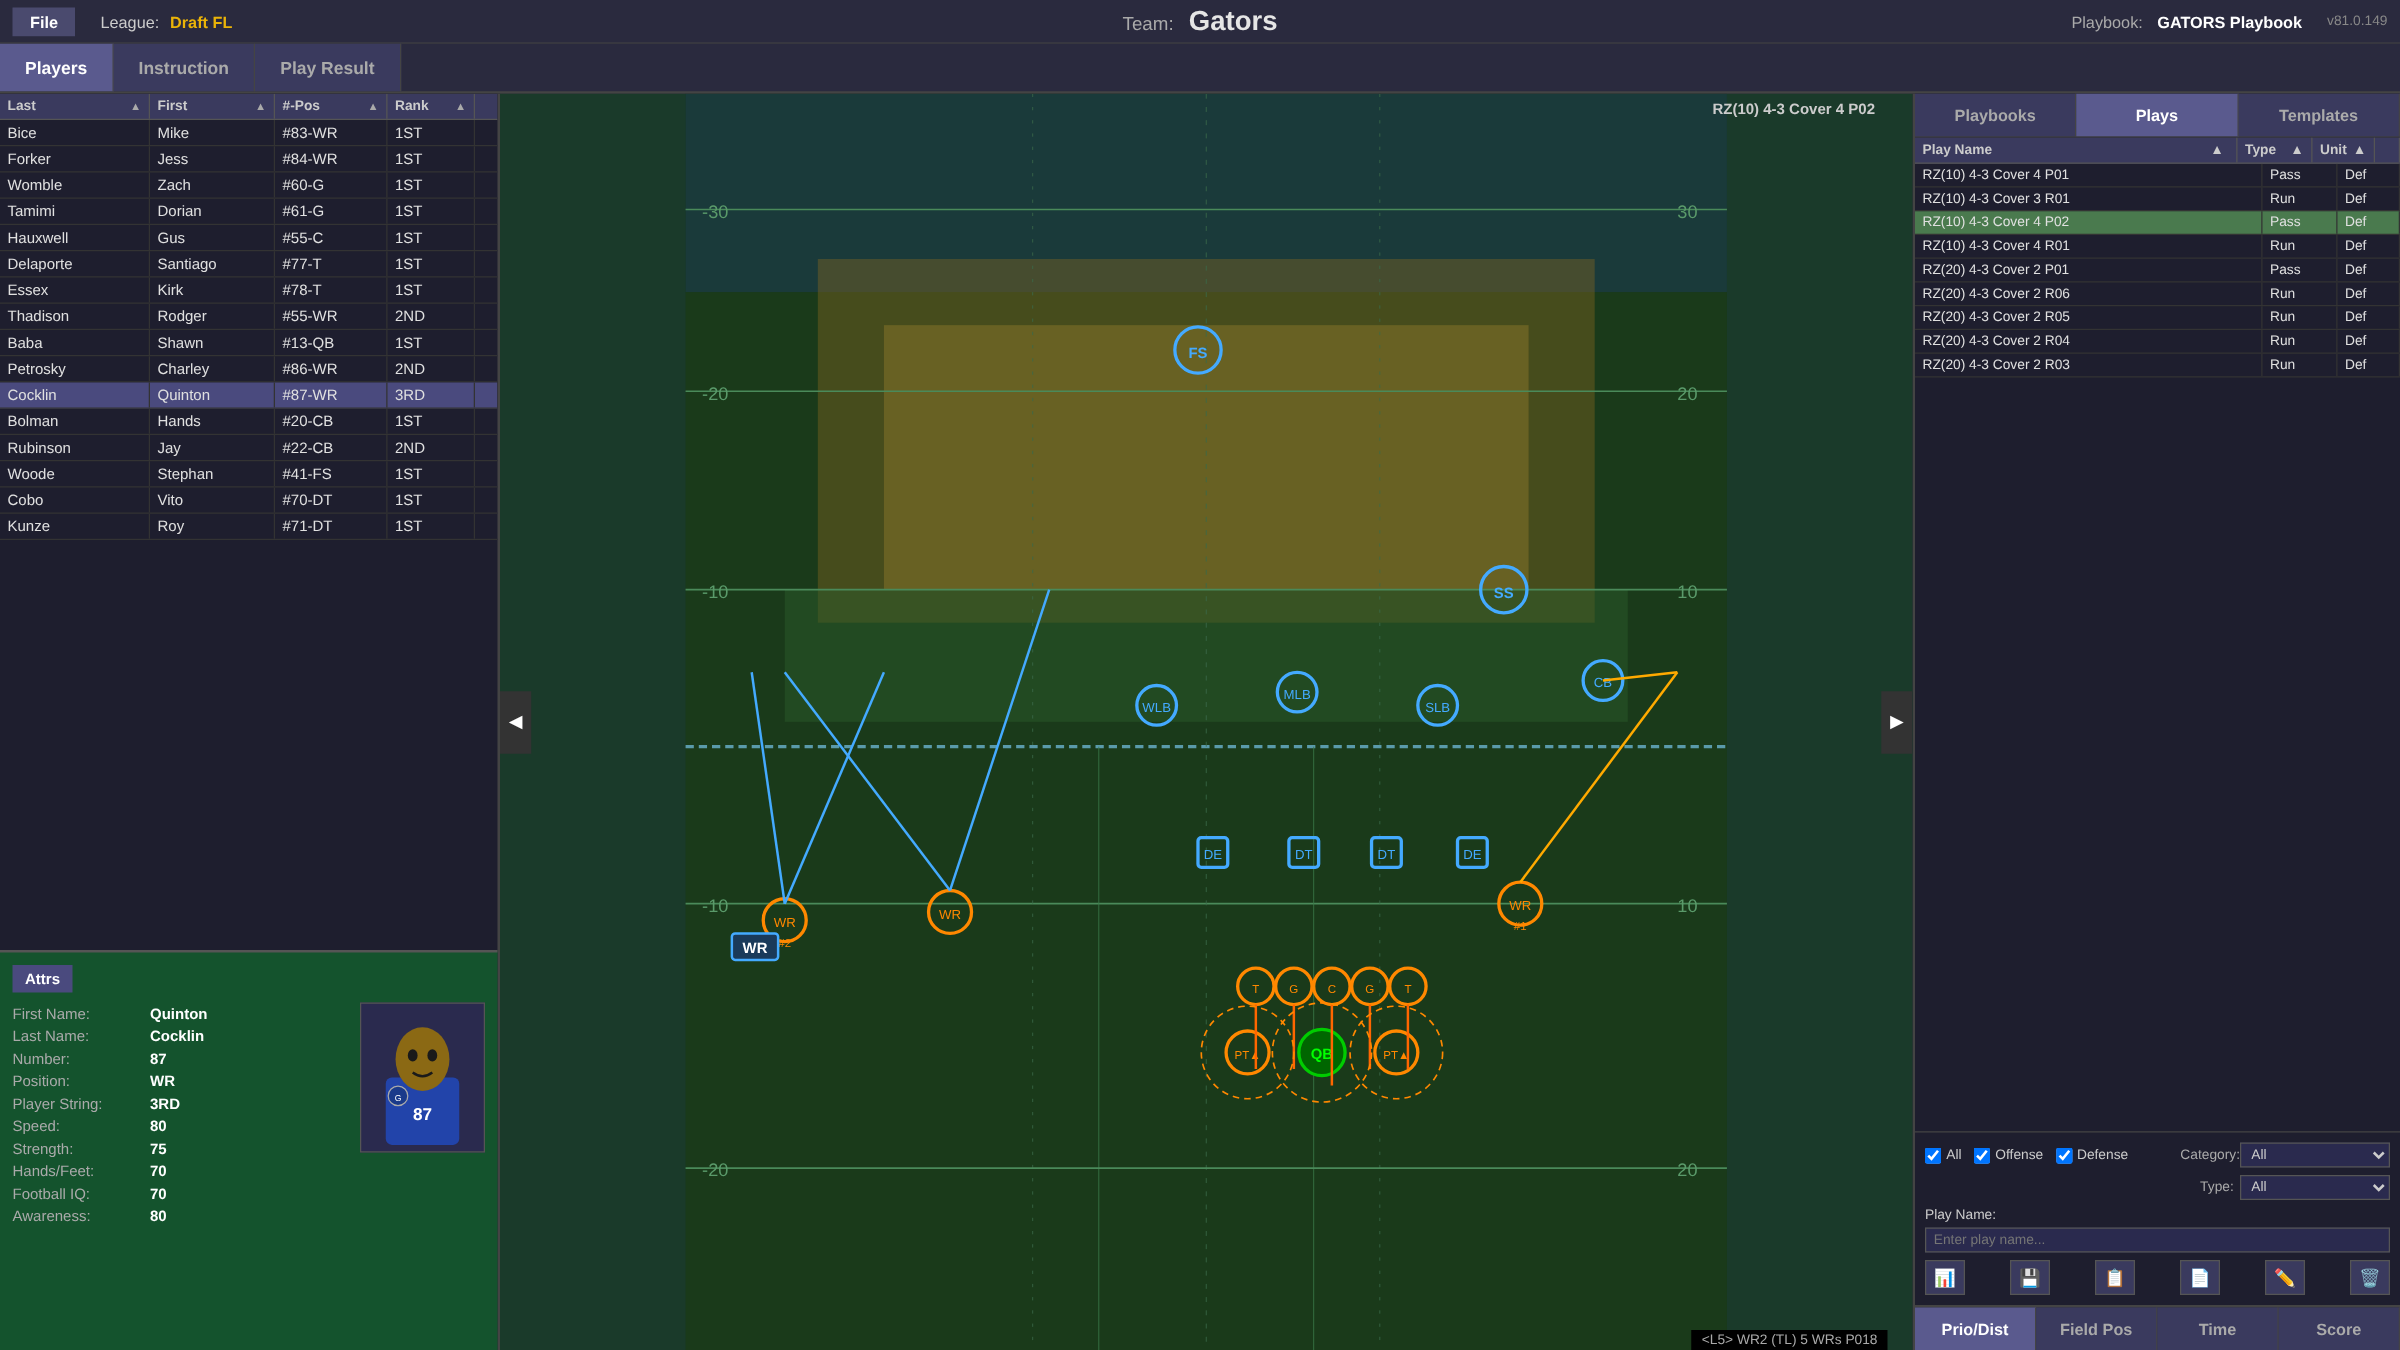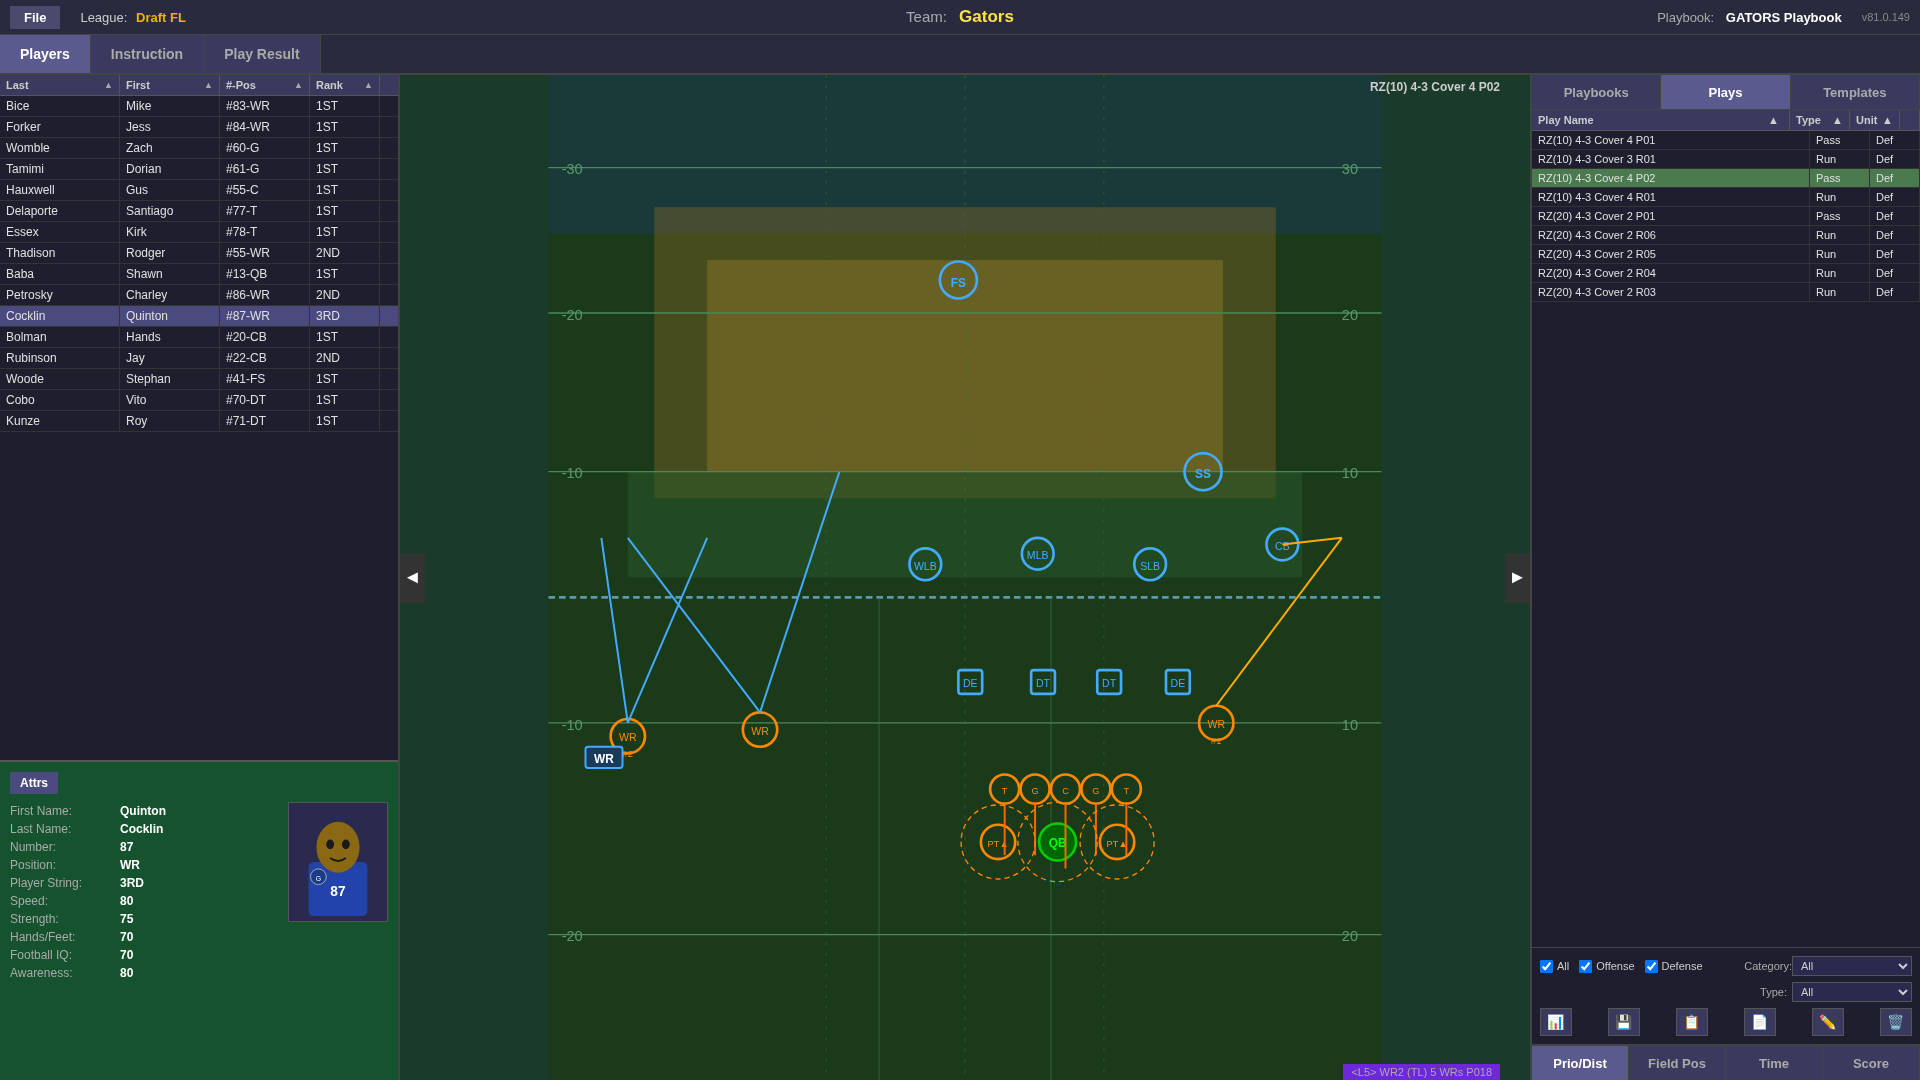--- a/index.html
+++ b/index.html
@@ -108,21 +108,21 @@
 <body>
 
 <div id="header">
   <button class="file-btn">File</button>
   <span class="league-info">
     <span>League:</span>
     <span style="margin-left:5px; font-weight:bold; color:#eab308;">Draft FL</span>
   </span>
   <span class="team-info">
     <span style="color:#aaa;">Team:</span>
-    <span style="margin-left:8px; font-size:17px; font-weight:bold; color:#fde047;">Gators</span>
+    <span style="margin-left:8px; font-size:22px; font-weight:bold; color:#e5e5e5;">Gators</span>
   </span>
   <span class="playbook-info" style="margin-left:auto;">
     <span style="color:#aaa;">Playbook:</span>
     <span style="margin-left:8px; color:#fff; font-weight:bold;">GATORS Playbook</span>
   </span>
   <span class="version" style="margin-left:20px;">v81.0.149</span>
 </div>
 
 <div id="tab-bar">
   <div class="tab active">Players</div>
@@ -448,21 +448,21 @@
       <circle cx="385" cy="580" r="30" fill="transparent" stroke="#ff8800" stroke-width="1" stroke-dasharray="4,3"></circle>
       <circle cx="340" cy="580" r="28" fill="transparent" stroke="#ff8800" stroke-width="1" stroke-dasharray="4,3"></circle>
       <circle cx="430" cy="580" r="28" fill="transparent" stroke="#ff8800" stroke-width="1" stroke-dasharray="4,3"></circle>
 
       <line x1="0" y1="650" x2="630" y2="650" stroke="#4a8a5a" stroke-width="1"></line>
       <text x="10" y="655" fill="#5a9a6a" font-size="11">-20</text>
       <text x="600" y="655" fill="#5a9a6a" font-size="11">20</text>
 
     </svg>
 
-    <div style="position:absolute; bottom:0; right:30px; color:#aaa; font-size:11px; background:#6d28d9; padding:2px 8px;">&lt;L5&gt; WR2 (TL) 5 WRs P018</div>
+    <div style="position:absolute; bottom:0; right:20px; color:#aaa; font-size:11px; background:#000000; padding:2px 8px;">&lt;L5&gt; WR2 (TL) 5 WRs P018</div>
   </div>
 
   <div id="right-panel">
 
     <div id="right-tabs">
       <div class="right-tab inactive">Playbooks</div>
       <div class="right-tab active">Plays</div>
       <div class="right-tab inactive">Templates</div>
     </div>
 
@@ -555,20 +555,24 @@
       <div class="filter-row">
         <span style="flex:1;"></span>
         <span class="filter-label" style="width:auto; margin-right:5px;">Type:</span>
         <select class="filter-dropdown">
           <option>All</option>
           <option>Pass</option>
           <option>Run</option>
         </select>
       </div>
 
+      <div style="margin-top:4px;">
+        <div class="play-name-label">Play Name:</div>
+        <input type="text" class="play-name-input" placeholder="Enter play name..." style="">
+      </div>
 
       <div id="tool-buttons">
         <div class="tool-btn" title="Chart">📊</div>
         <div class="tool-btn" title="Save">💾</div>
         <div class="tool-btn" title="Copy">📋</div>
         <div class="tool-btn" title="Paste">📄</div>
         <div class="tool-btn" title="Edit">✏️</div>
         <div class="tool-btn" title="Delete">🗑️</div>
       </div>
     </div>

